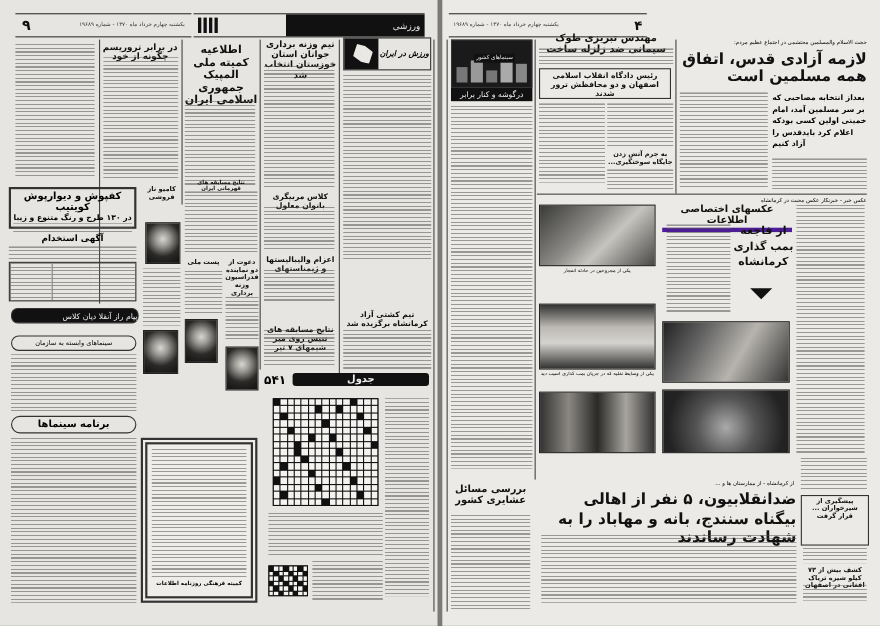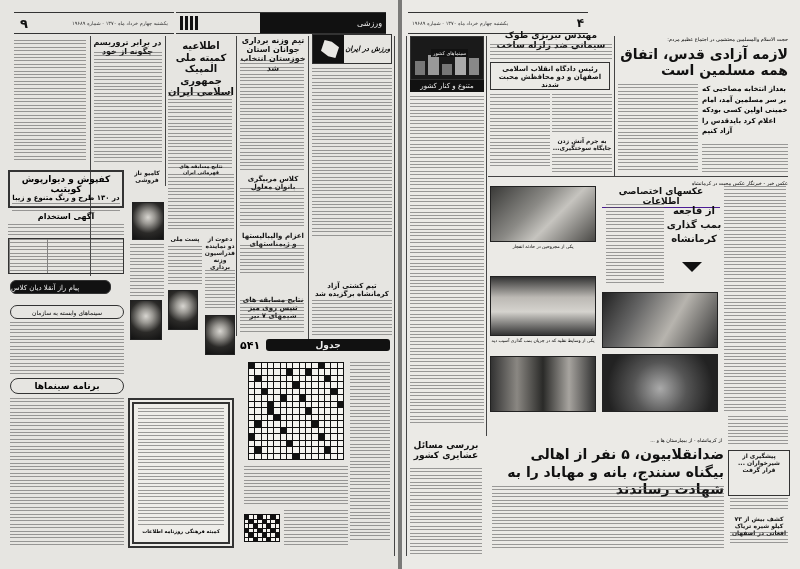--- a/index.html
+++ b/index.html
@@ -80,21 +80,21 @@
   </div>
 
   <div style="position:absolute;left:8px;top:212px;width:116px;text-align:center;font-size:8px;font-weight:bold;direction:rtl">آگهی استخدام</div>
   <div class="txt lines" style="left:8px;top:224px;width:116px;height:12px"></div>
   <div class="box" style="left:8px;top:238px;width:116px;height:36px;display:grid;grid-template-columns:1fr 1fr 1fr">
     <div style="border-left:1px solid #333" class="lines"></div>
       <div style="border-left:1px solid #333" class="lines"></div>
       <div class="lines"></div>
   </div>
 
-  <div class="box" style="left:10px;top:280px;width:101px;height:14px;background:#111;color:#eee;font-size:7px;text-align:left;direction:rtl;line-height:14px;border-radius:6px">پیام راز آنقلا دیان کلاس</div>
+  <div class="box" style="left:10px;top:280px;width:116px;height:14px;background:#111;color:#eee;font-size:7px;text-align:right;direction:rtl;line-height:14px;border-radius:6px">پیام راز آنقلا دیان کلاس</div>
 
   <div class="box" style="left:10px;top:305px;width:114px;height:14px;border-radius:7px;font-size:6px;text-align:center;line-height:13px;direction:rtl;padding:0 14px;overflow:hidden">
     <span>سینماهای وابسته به سازمان فرهنگی برنامه سینماها</span>
   </div>
   <div class="txt lines" style="left:10px;top:322px;width:114px;height:54px"></div>
 
   <div class="box" style="left:10px;top:378px;width:114px;height:16px;border-radius:8px;font-size:9px;font-weight:bold;text-align:center;line-height:15px;direction:rtl">
     <span>برنامه سینماها</span>
   </div>
   <div class="txt lines" style="left:10px;top:398px;width:114px;height:150px"></div>
@@ -422,42 +422,42 @@
   <div class="box" style="left:8px;top:36px;width:74px;height:44px;background:#1a1a1a">
     <div style="position:absolute;left:4px;bottom:4px;right:4px;height:28px;display:flex;align-items:flex-end;gap:3px">
       <i style="flex:1;height:50%;background:#777"></i>
         <i style="flex:1;height:70%;background:#999"></i>
         <i style="flex:1;height:40%;background:#777"></i>
         <i style="flex:1;height:85%;background:#aaa"></i>
         <i style="flex:1;height:60%;background:#888"></i>
     </div>
     <div style="position:absolute;left:20px;top:12px;background:#111;color:#eee;font-size:5px;padding:1px 2px;direction:rtl">سینماهای کشور</div>
   </div>
-  <div style="position:absolute;left:8px;top:80px;width:74px;height:12px;background:#111;color:#eee;font-size:7px;text-align:center;line-height:12px;direction:rtl">متنوع و کنار کشور</div>
+  <div style="position:absolute;left:8px;top:80px;width:74px;height:12px;background:#111;color:#eee;font-size:7px;text-align:center;line-height:12px;direction:rtl">درگوشه و کنار برابر</div>
   <div class="txt lines" style="left:8px;top:96px;width:74px;height:330px"></div>
 
   <div class="headline" style="left:86px;top:30px;width:126px;font-size:9px">مهندس تبریزی طوک سیمانی ضد زلزله ساخت</div>
   <div class="txt lines" style="left:88px;top:44px;width:122px;height:16px"></div>
 
   <div class="box" style="left:88px;top:62px;width:120px;height:28px;padding:2px">
-    <div class="headline" style="position:static;font-size:7px">رئیس دادگاه انقلاب اسلامی اصفهان و دو محافظش محبت شدند</div>
+    <div class="headline" style="position:static;font-size:7px">رئیس دادگاه انقلاب اسلامی اصفهان و دو محافظش ترور شدند</div>
   </div>
   <div class="txt lines" style="left:88px;top:94px;width:60px;height:72px"></div>
   <div class="txt lines" style="left:150px;top:94px;width:60px;height:40px"></div>
   <div class="headline" style="left:150px;top:138px;width:60px;font-size:6px">به جرم آتش زدن جایگاه سوختگیری...</div>
   <div class="txt lines" style="left:150px;top:154px;width:60px;height:18px"></div>
 
   <div class="txt" style="left:216px;top:36px;width:170px;font-size:5px;text-align:right">حجت الاسلام والمسلمین محتشمی در اجتماع عظیم مردم:</div>
   <div class="headline" style="left:216px;top:46px;width:170px;font-size:14px;text-align:right">لازمه آزادی قدس، اتفاق همه مسلمین است</div>
   <div class="txt lines" style="left:216px;top:84px;width:80px;height:88px"></div>
   <div class="txt" style="left:300px;top:84px;width:86px;font-size:7px;font-weight:bold;line-height:1.5;text-align:left;height:58px">بعداز انتخابه مصاحبی که بر سر مسلمین آمد، امام خمینی اولین کسی بودکه اعلام کرد بایدقدس را آزاد کنیم</div>
   <div class="txt lines" style="left:300px;top:144px;width:86px;height:28px"></div>
 
   <div class="txt" style="left:210px;top:180px;width:176px;font-size:5px;text-align:right">عکس خبر - خبرنگار عکس محبت در کرمانشاه</div>
-  <div class="headline" style="left:200px;top:186px;width:118px;font-size:9px;border-bottom:1px solid #4c1d95">عکسهای اختصاصی اطلاعات</div>
+  <div class="headline" style="left:200px;top:186px;width:118px;font-size:9px;border-bottom:4px solid #4c1d95">عکسهای اختصاصی اطلاعات</div>
   <div class="txt lines" style="left:204px;top:204px;width:58px;height:80px"></div>
   <div class="headline" style="left:264px;top:204px;width:56px;font-size:10px;line-height:1.4">از فاجعه بمب گذاری کرمانشاه</div>
   <div style="position:absolute;left:280px;top:262px;width:0;height:0;border-left:10px solid transparent;border-right:10px solid transparent;border-top:10px solid #111"></div>
   <div class="txt lines" style="left:322px;top:186px;width:62px;height:226px"></div>
 
   <div class="photo" style="left:88px;top:186px;width:106px;height:56px"></div>
   <div class="txt" style="left:88px;top:244px;width:106px;font-size:4.5px;text-align:center">یکی از مجروحین در حادثه انفجار</div>
   <div class="photo" style="left:88px;top:276px;width:106px;height:60px;background:linear-gradient(180deg,#333 0,#bcb9b4 35%,#d5d3ce 60%,#333 100%)"></div>
   <div class="txt" style="left:88px;top:338px;width:106px;font-size:4.5px;text-align:center">یکی از وسایط نقلیه که در جریان بمب گذاری آسیب دید</div>
   <div class="photo" style="left:200px;top:292px;width:116px;height:56px;background:linear-gradient(120deg,#222,#666 30%,#b7b4ae 60%,#333)"></div>

